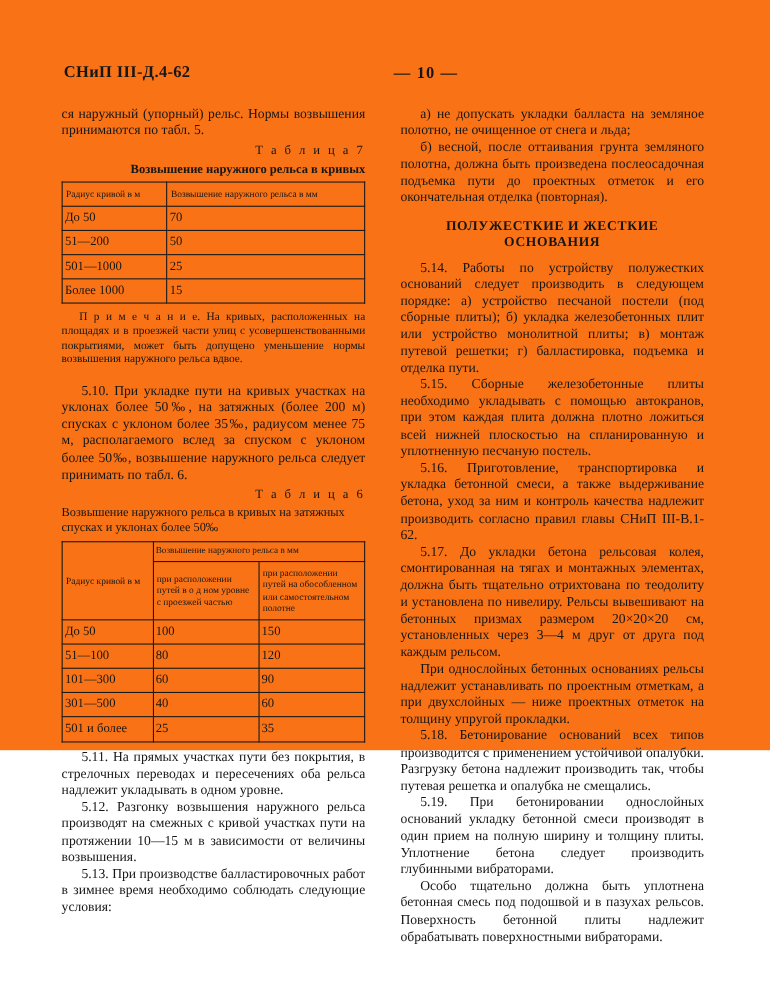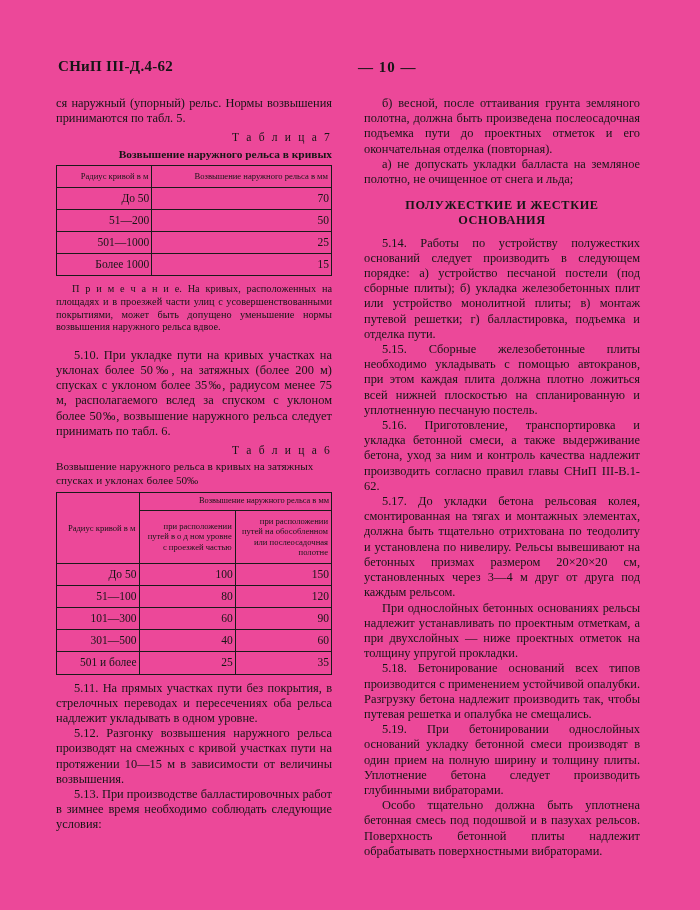--- a/index.html
+++ b/index.html
@@ -12,22 +12,22 @@
     height: 910px;
     font-family: "Liberation Serif", serif;
     color: #161616;
     position: relative;
     overflow: hidden;
   }
   .page {
     position: absolute;
     left: 0; top: 0;
     width: 700px;
-    height: 910px;
-    background: #ec4899;
+    height: 682px;
+    background: #f97316;
   }
   
   .header {
     position: absolute;
     left: 58px;
     top: 58px;
     width: 584px;
     height: 22px;
   }
   .header-code {
@@ -81,21 +81,21 @@
     line-height: 13.5px;
   }
   table.doc {
     border-collapse: collapse;
     width: 100%;
     font-size: 11px;
   }
   table.doc td, table.doc th {
     border: 1px solid #1a1a1a;
     padding: 2px 3px;
-    text-align: right;
+    text-align: left;
     vertical-align: middle;
   }
   table.doc th {
     font-weight: normal;
     font-size: 8.6px;
     line-height: 10.5px;
     padding: 5px 3px;
   }
   table.doc td.val { font-size: 11.5px; padding: 3px 2px; }
   .t5-wrap { margin-top: 2px; }
@@ -174,21 +174,21 @@
     <div class="t6-title">Возвышение наружного рельса в кривых на затяжных спусках и уклонах более 50‰</div>
 
     <table class="doc t6">
       <tbody>
           <tr>
         <th rowspan="2" style="width:30%">Радиус кривой в м</th>
         <th colspan="2" style="font-size:8.4px;padding:3px 2px;">Возвышение наружного рельса в мм</th>
       </tr>
       <tr>
         <th style="width:35%">при расположении путей в о д ном уровне с проезжей частью</th>
-        <th style="width:35%">при расположении путей на обособленном или послеосадочная полотне</th>
+        <th style="width:35%">при расположении путей на обособленном или самостоятельном полотне</th>
       </tr>
       <tr>
         <td class="val">До 50</td>
         <td class="val">100</td>
         <td class="val">150</td>
       </tr>
       <tr>
         <td class="val">51—100</td>
         <td class="val">80</td>
         <td class="val">120</td>
@@ -210,22 +210,22 @@
       </tr>
     </tbody>
       </table>
 
     <p class="par" style="margin-top:6px;">5.11. На прямых участках пути без покрытия, в стрелочных переводах и пересечениях оба рельса надлежит укладывать в одном уровне.</p>
     <p class="par">5.12. Разгонку возвышения наружного рельса производят на смежных с кривой участках пути на протяжении 10—15 м в зависимости от величины возвышения.</p>
     <p class="par">5.13. При производстве балластировочных работ в зимнее время необходимо соблюдать следующие условия:</p>
   </div>
 
   <div class="col col-right">
+    <p class="par">а) не допускать укладки балласта на земляное полотно, не очищенное от снега и льда;</p>
     <p class="par">б) весной, после оттаивания грунта земляного полотна, должна быть произведена послеосадочная подъемка пути до проектных отметок и его окончательная отделка (повторная).</p>
-    <p class="par">а) не допускать укладки балласта на земляное полотно, не очищенное от снега и льда;</p>
 
     <div class="sect-head">ПОЛУЖЕСТКИЕ И ЖЕСТКИЕ ОСНОВАНИЯ</div>
 
     <p class="par">5.14. Работы по устройству полужестких оснований следует производить в следующем порядке: а) устройство песчаной постели (под сборные плиты); б) укладка железобетонных плит или устройство монолитной плиты; в) монтаж путевой решетки; г) балластировка, подъемка и отделка пути.</p>
     <p class="par">5.15. Сборные железобетонные плиты необходимо укладывать с помощью автокранов, при этом каждая плита должна плотно ложиться всей нижней плоскостью на спланированную и уплотненную песчаную постель.</p>
     <p class="par">5.16. Приготовление, транспортировка и укладка бетонной смеси, а также выдерживание бетона, уход за ним и контроль качества надлежит производить согласно правил главы СНиП III-В.1-62.</p>
     <p class="par">5.17. До укладки бетона рельсовая колея, смонтированная на тягах и монтажных элементах, должна быть тщательно отрихтована по теодолиту и установлена по нивелиру. Рельсы вывешивают на бетонных призмах размером 20×20×20 см, установленных через 3—4 м друг от друга под каждым рельсом.</p>
     <p class="par">При однослойных бетонных основаниях рельсы надлежит устанавливать по проектным отметкам, а при двухслойных — ниже проектных отметок на толщину упругой прокладки.</p>
     <p class="par">5.18. Бетонирование оснований всех типов производится с применением устойчивой опалубки. Разгрузку бетона надлежит производить так, чтобы путевая решетка и опалубка не смещались.</p>
     <p class="par">5.19. При бетонировании однослойных оснований укладку бетонной смеси производят в один прием на полную ширину и толщину плиты. Уплотнение бетона следует производить глубинными вибраторами.</p>

